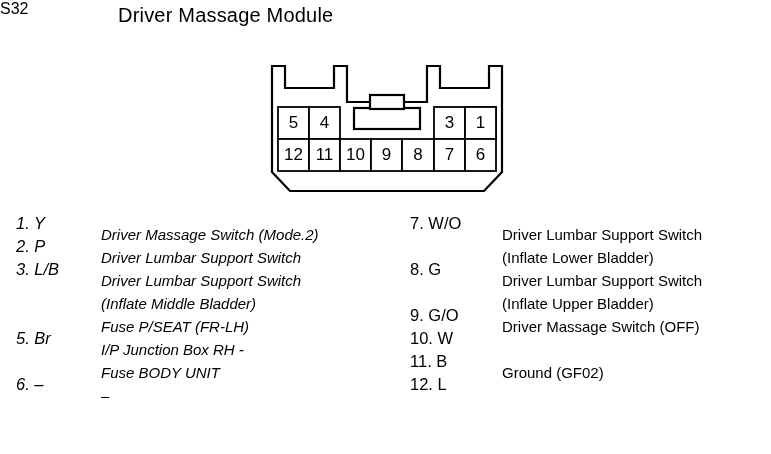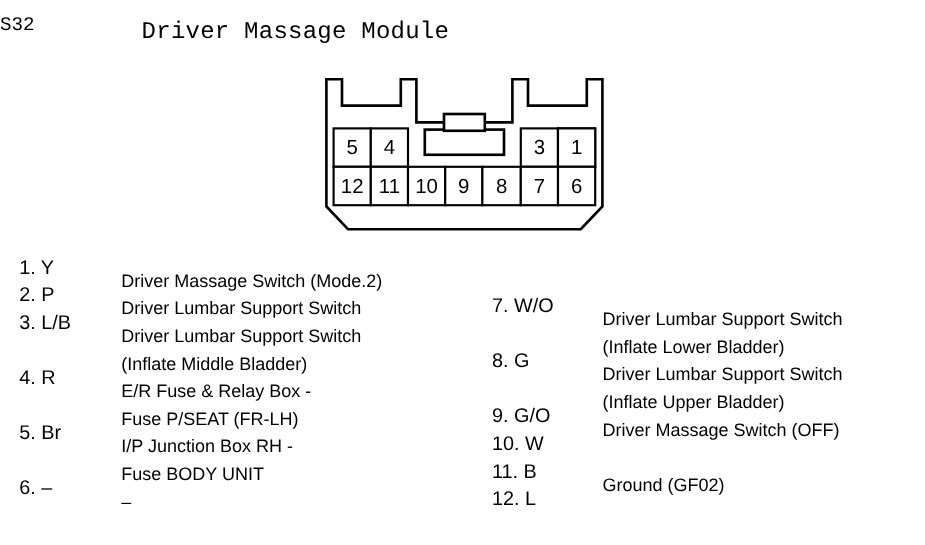--- a/index.html
+++ b/index.html
@@ -10,21 +10,21 @@
   body {
     width: 771px;
     height: 454px;
     position: relative;
     font-family: "Liberation Sans", sans-serif;
     color: #000000;
     overflow: hidden;
   }
 
   
-  #header { position: absolute; left: 0; top: 12px; width: 771px; height: 62px; font-family: Liberation Mono, monospace; }
+  #header { position: absolute; left: 0; top: 0; width: 771px; height: 62px; }
   #module-title {
     position: absolute;
     left: 118px;
     top: 4px;
     font-size: 20px;
     letter-spacing: 0.2px;
     white-space: nowrap;
   }
   #module-subtitle {
     position: absolute;
@@ -50,22 +50,22 @@
     font-size: 17px;
     fill: #000000;
     text-anchor: middle;
     dominant-baseline: middle;
   }
 
   
   #pin-list { position: absolute; left: 0; top: 214px; width: 771px; height: 240px; }
 
   .pin-col { position: absolute; top: 0; }
-  #pin-col-left  { left: 16px;  width: 390px; }
-  #pin-col-right { left: 410px; width: 355px; margin-top: 32px; }
+  #pin-col-left  { left: 16px;  width: 390px; font-style: italic; }
+  #pin-col-right { left: 410px; width: 355px; }
 
   .pin-row {
     position: relative;
     height: 23px;
     white-space: nowrap;
   }
   .pin-id {
     position: absolute;
     left: 0;
     top: 0;
@@ -180,24 +180,20 @@
       </div>
       <div class="pin-row">
         <span class="pin-id">3. L/B</span>
         <span class="pin-desc">Driver Lumbar Support Switch</span>
       </div>
       <div class="pin-row">
         <span class="pin-id"></span>
         <span class="pin-desc">(Inflate Middle Bladder)</span>
       </div>
       <div class="pin-row">
-        <span class="pin-id">4. R</span>
-        <span class="pin-desc">E/R Fuse &amp; Relay Box  -</span>
-      </div>
-      <div class="pin-row">
         <span class="pin-id"></span>
         <span class="pin-desc">Fuse P/SEAT (FR-LH)</span>
       </div>
       <div class="pin-row">
         <span class="pin-id">5. Br</span>
         <span class="pin-desc">I/P Junction Box RH -</span>
       </div>
       <div class="pin-row">
         <span class="pin-id"></span>
         <span class="pin-desc">Fuse BODY UNIT</span>

